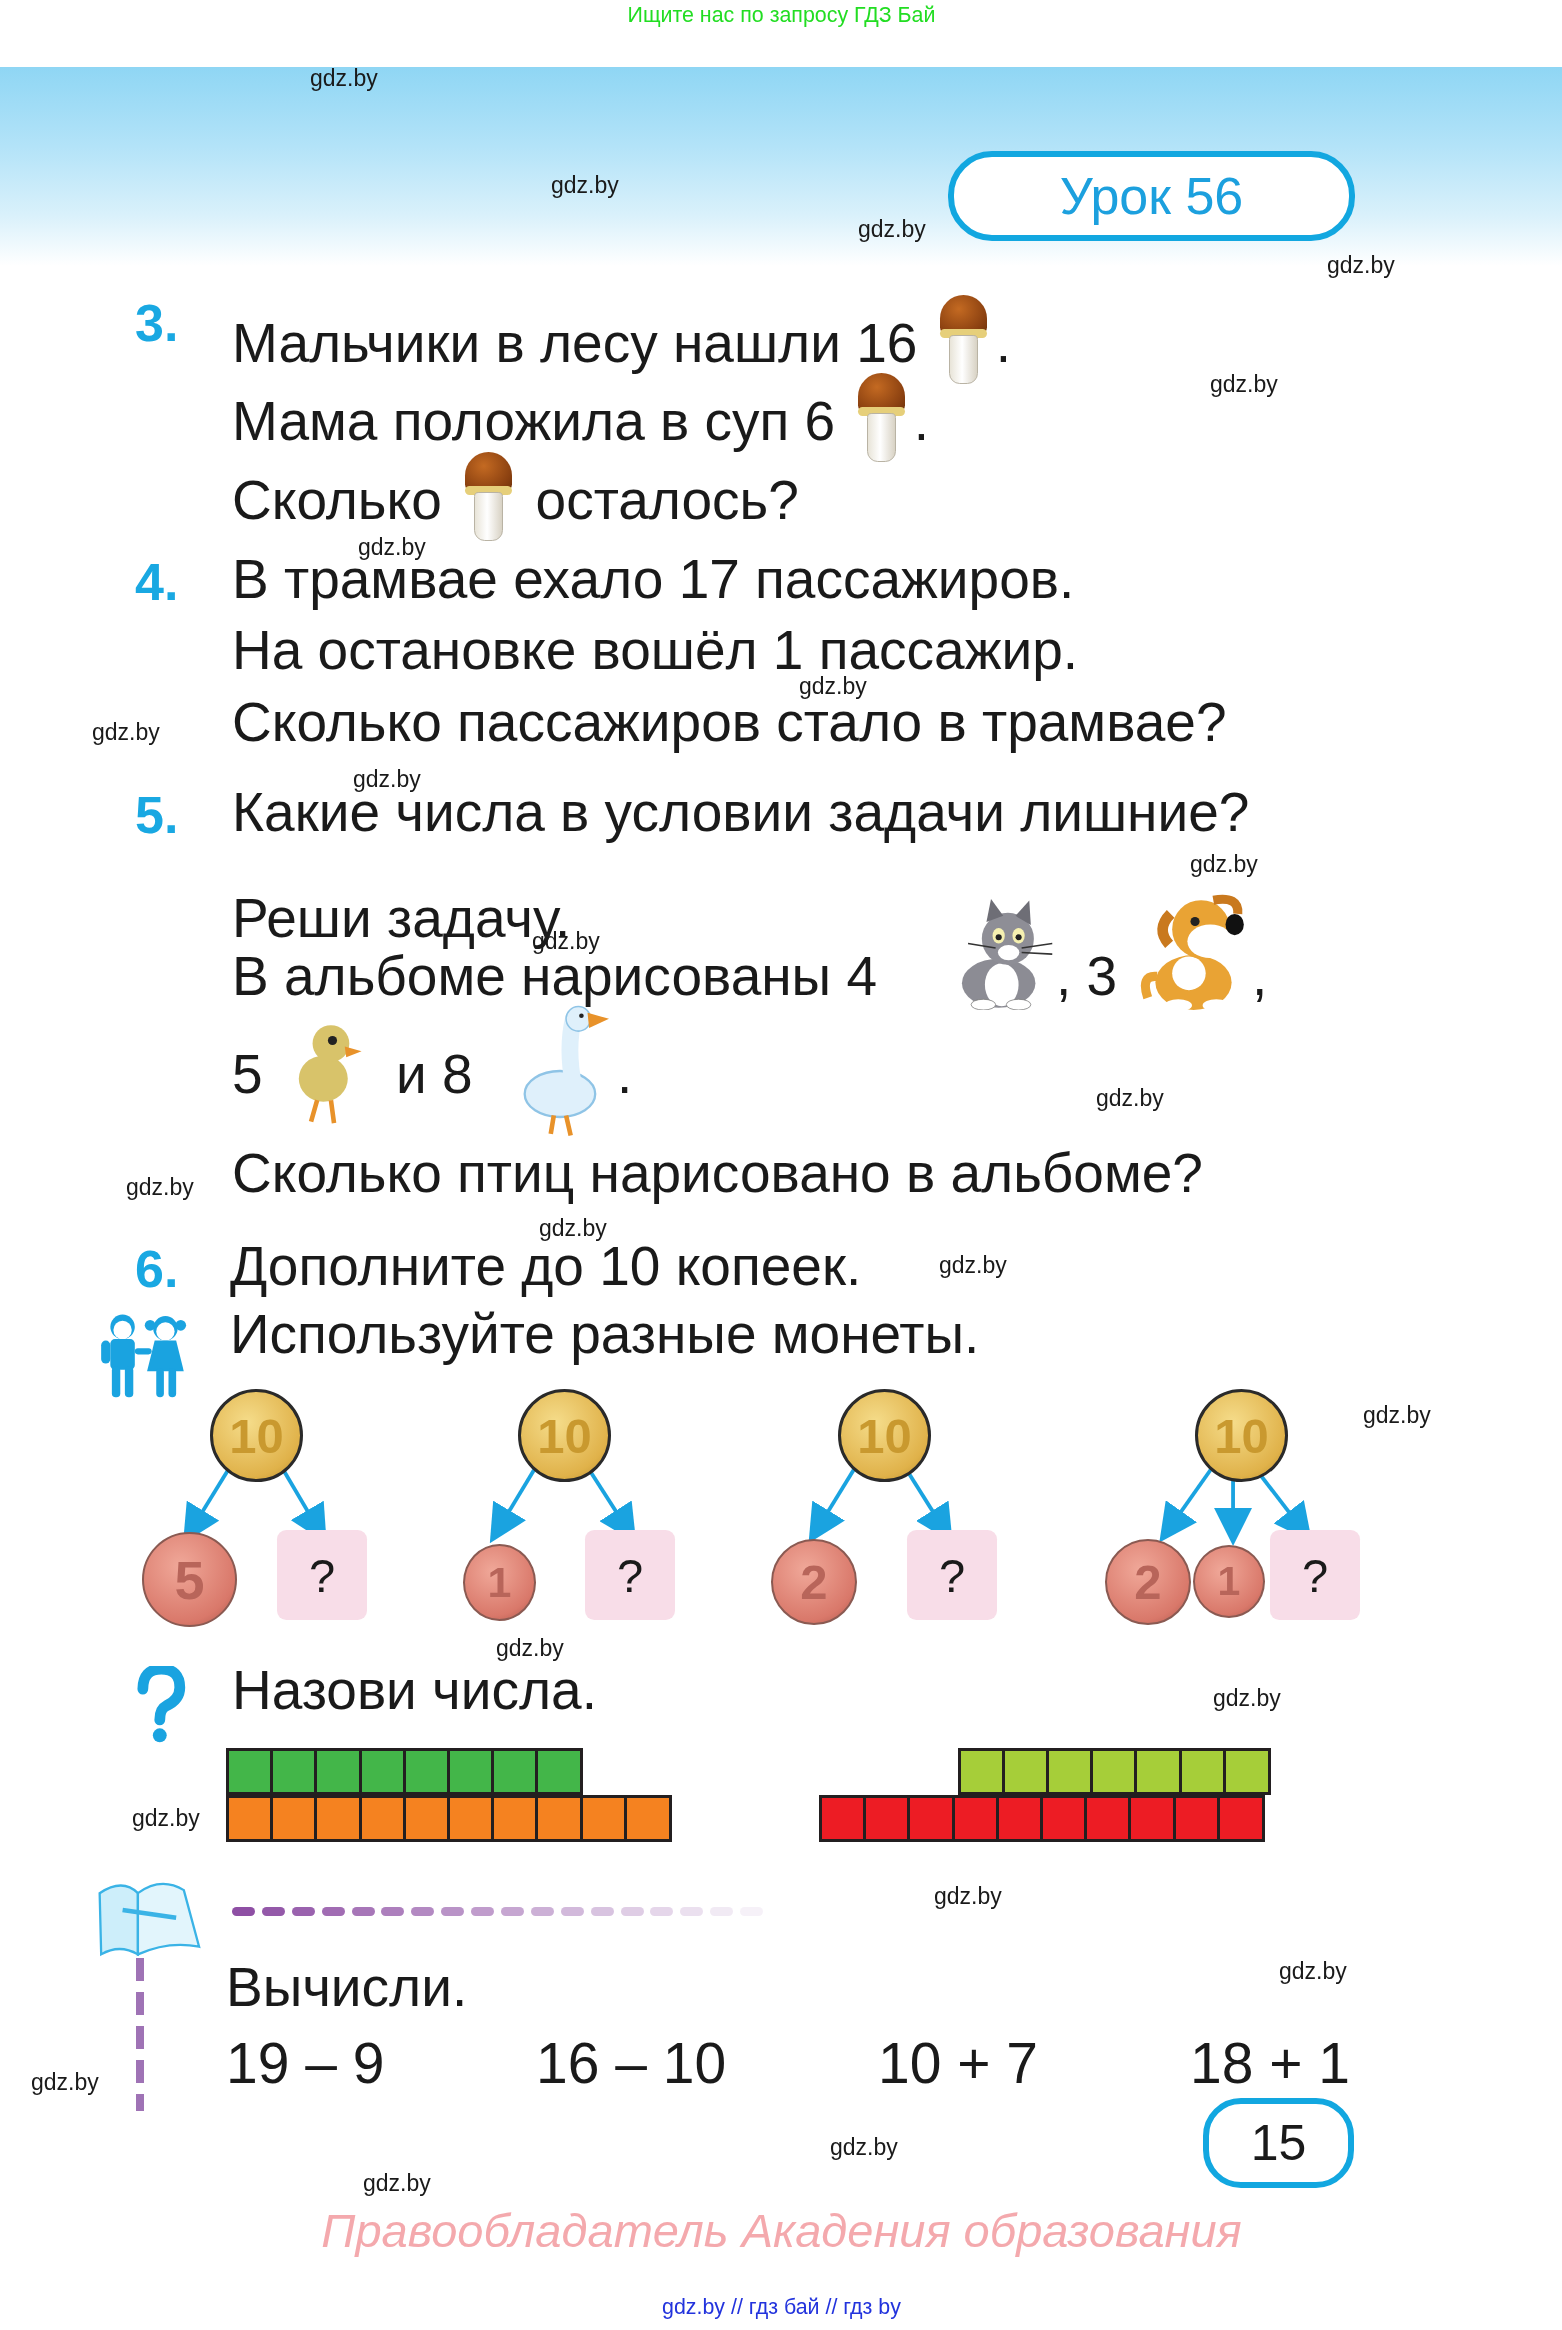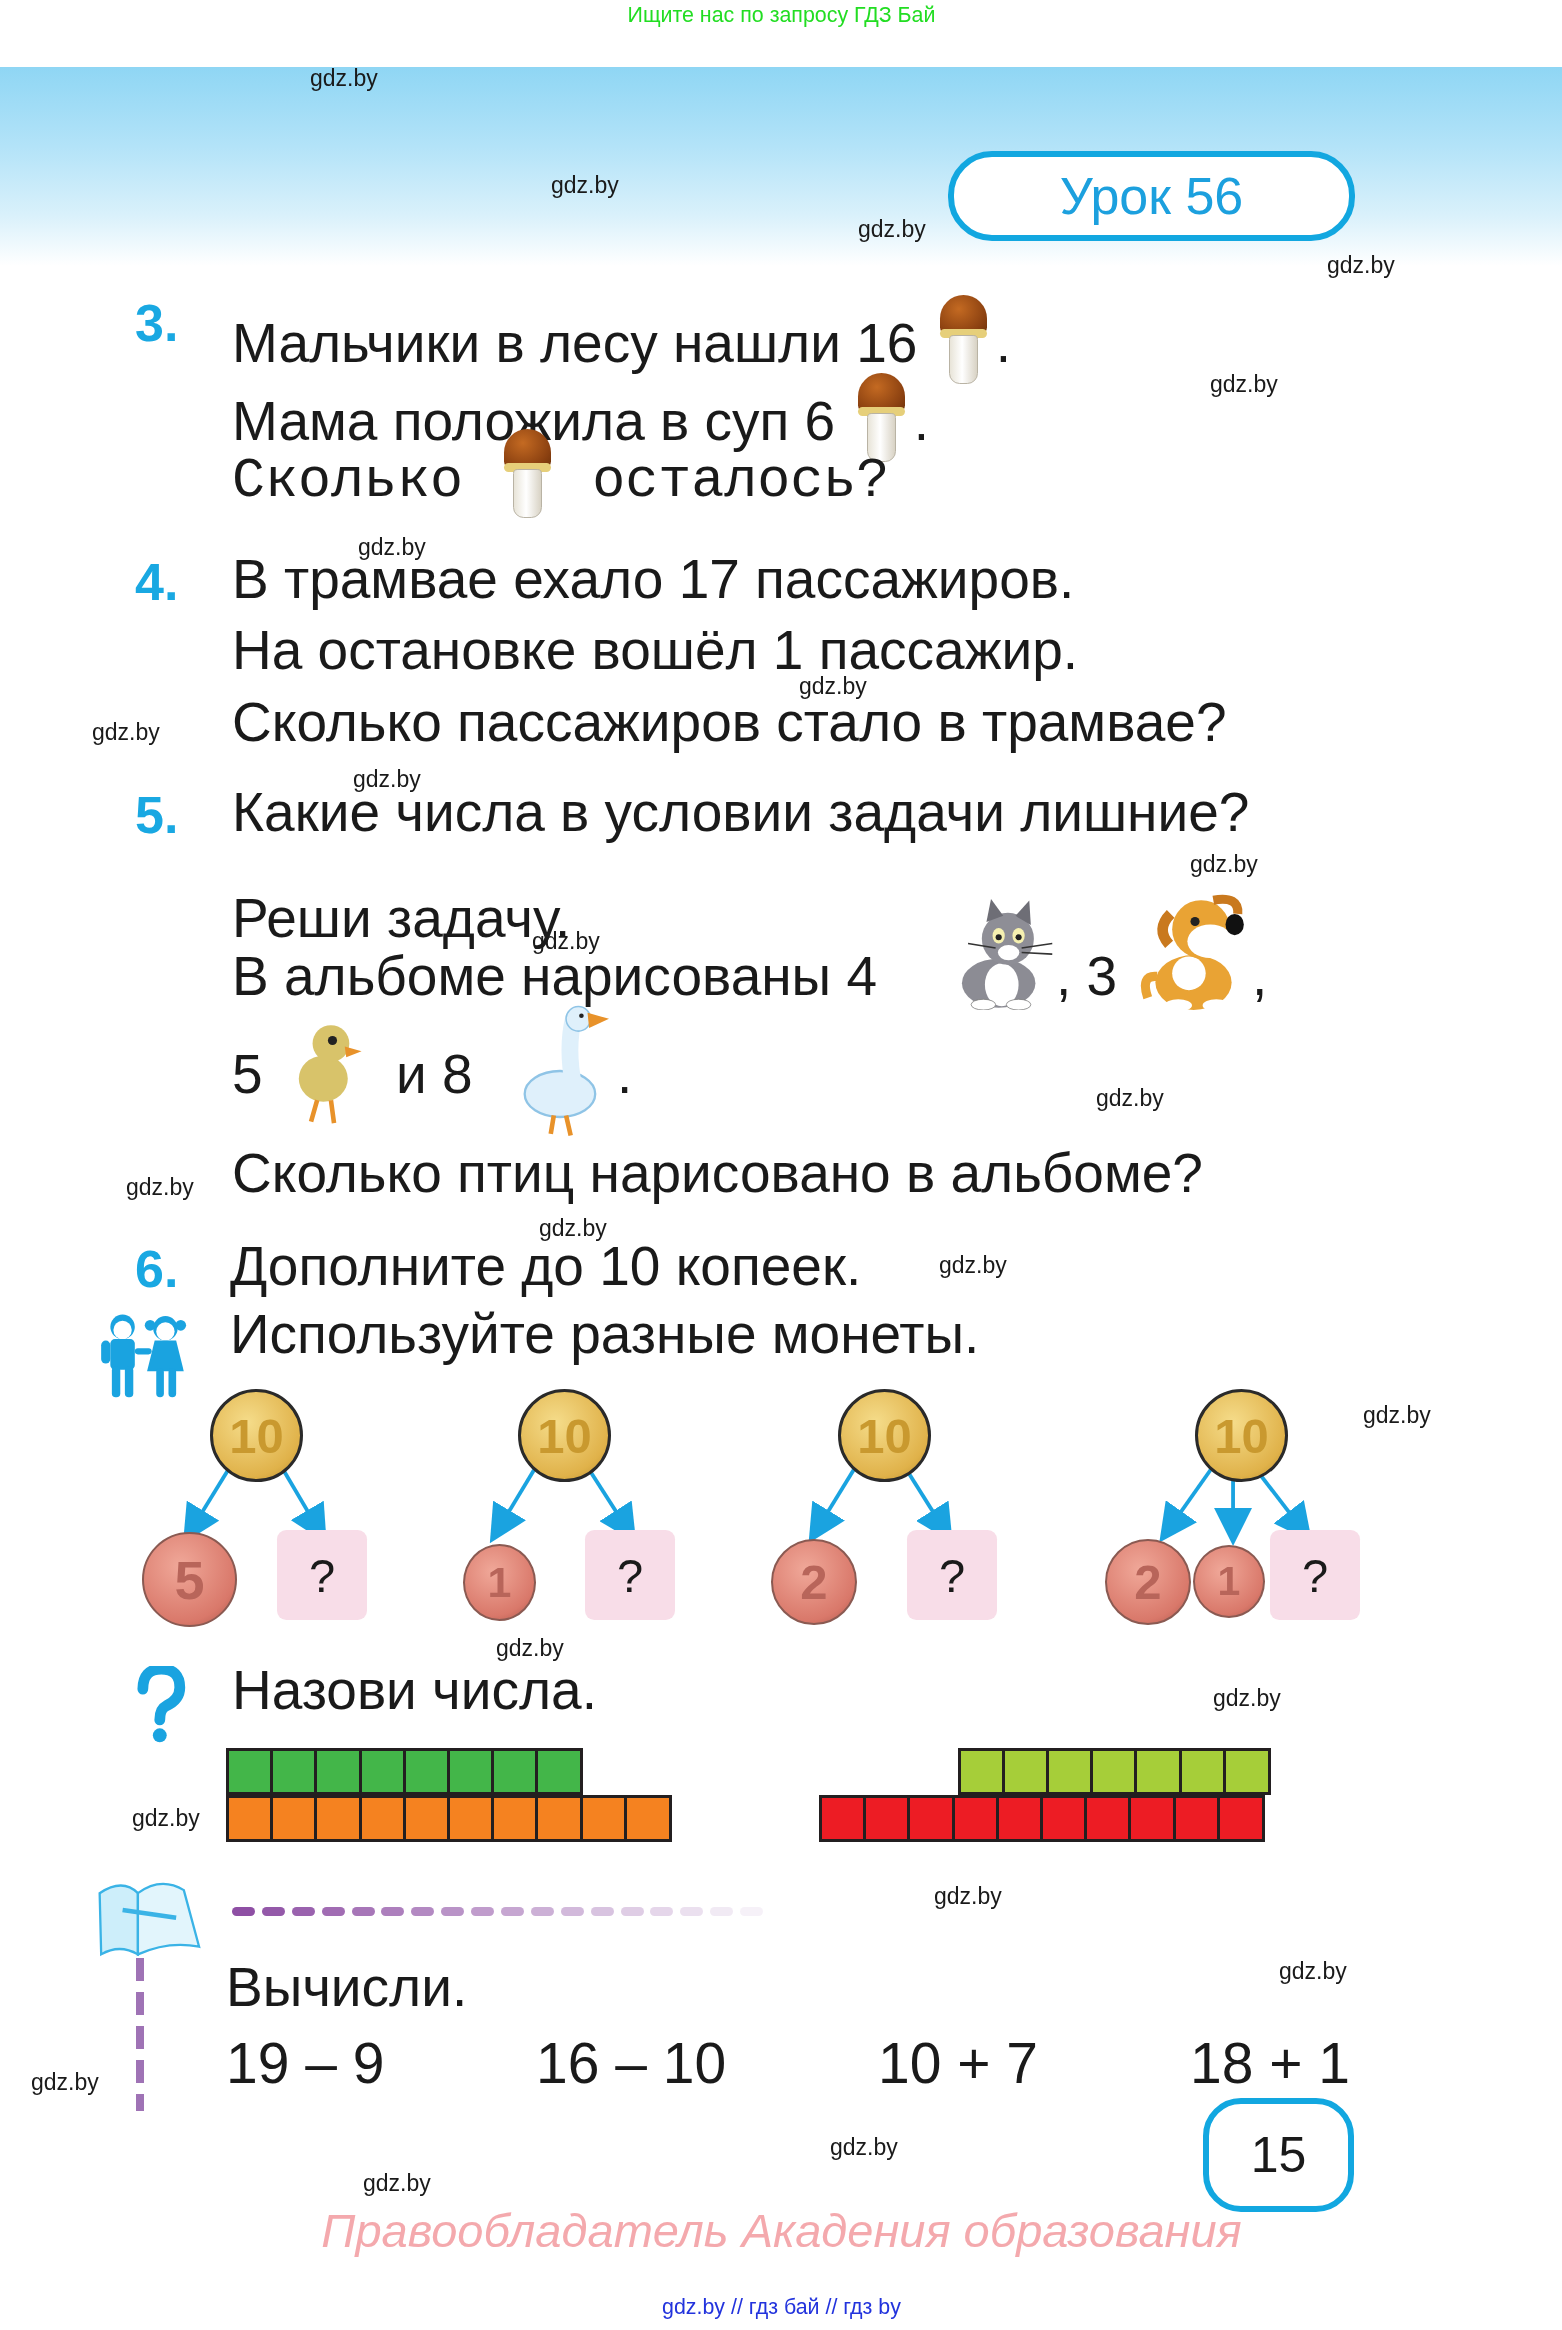--- a/index.html
+++ b/index.html
@@ -25,21 +25,21 @@
   .coin-gold { width:93px; height:93px; border-radius:50%; background:radial-gradient(circle at 40% 35%, #f5dc8a, #e0b24a 70%, #b88a2a); border:3.1px solid #2a2a2a;
                display:flex; align-items:center; justify-content:center; font-size:49px; color:#c9992f; font-weight:bold; }
   .coin-copper { border-radius:50%; background:radial-gradient(circle at 40% 35%, #f0a899, #d9786a 70%, #a85448); border:2.3px solid #8a5a52;
                  display:flex; align-items:center; justify-content:center; color:#b8655a; font-weight:bold; }
   .qbox { width:90px; height:90px; background:#f8dde8; border-radius:9.2px; display:flex; align-items:center; justify-content:center; font-size:47px; color:#1a1a1a; }
   .bars { display:flex; flex-direction:column; }
   .bar-row { display:flex; height:47px; }
   .cell { width:48px; height:47px; border:3.8px solid #231f20; margin-right:-3.8px; margin-bottom:-3.8px; }
   .copyright { left:0; top:2203px; width:1563px; text-align:center; font-style:italic; font-size:47px; color:#f4a9ad; }
   .footer { left:0; top:2295px; width:1563px; text-align:center; font-size:21.4px; color:#2233dd; }
-  .page-box { left:1203px; top:2098px; width:151px; height:114px; border:6.1px solid #12a7e0; border-radius:38px; display:flex; align-items:center; justify-content:center; }
+  .page-box { left:1203px; top:2098px; width:151px; height:90px; border:6.1px solid #12a7e0; border-radius:38px; display:flex; align-items:center; justify-content:center; }
   .page-box span { font-size:50px; color:#1a1a1a; }
   .eq { font-size:57px; white-space:nowrap; color:#1a1a1a; }
 </style>
 </head>
 <body>
 
 <div class="abs top-banner">
   <span>Ищите нас по запросу ГДЗ Бай</span>
 </div>
 
@@ -78,21 +78,21 @@
 
 <div class="abs num" style="left:135px; top:293px;">3.</div>
 <div class="abs line" style="left:232px; top:295px;">
   <span>Мальчики в лесу нашли 16</span>
   <span class="mush"><span class="cap"></span><span class="rim"></span><span class="stem"></span></span><span>.</span>
 </div>
 <div class="abs line" style="left:232px; top:373px;">
   <span>Мама положила в суп 6</span>
   <span class="mush"><span class="cap"></span><span class="rim"></span><span class="stem"></span></span><span>.</span>
 </div>
-<div class="abs line" style="left:232px; top:429px;font-family:Liberation Mono, monospace;">
+<div class="abs line" style="left:232px; top:452px;">
   <span>Сколько</span>
   <span class="mush"><span class="cap"></span><span class="rim"></span><span class="stem"></span></span>
   <span>осталось?</span>
 </div>
 
 <div class="abs num" style="left:135px; top:552px;">4.</div>
 <div class="abs line" style="left:232px; top:552px;">В трамвае ехало 17 пассажиров.</div>
 <div class="abs line" style="left:232px; top:623px;">На остановке вошёл 1 пассажир.</div>
 <div class="abs line" style="left:232px; top:695px;">Сколько пассажиров стало в трамвае?</div>
 

